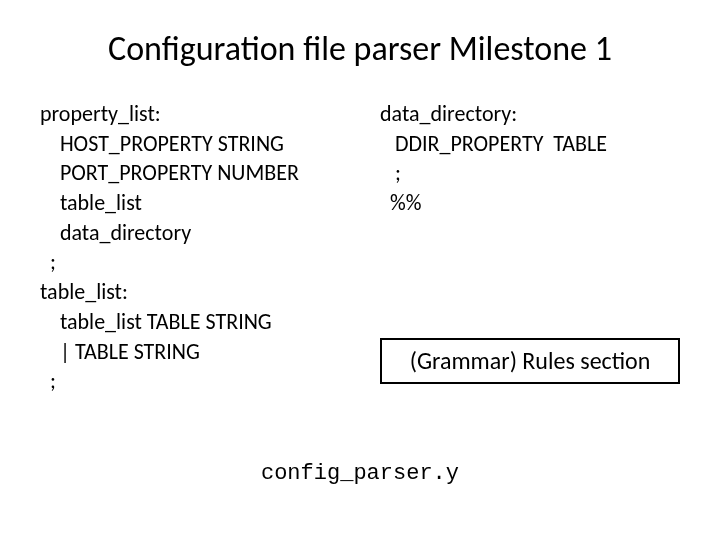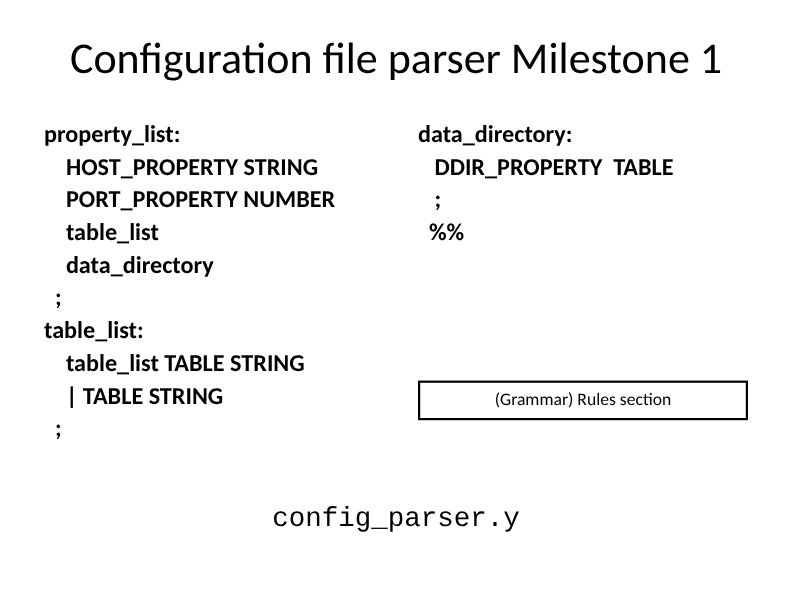--- a/index.html
+++ b/index.html
@@ -13,56 +13,55 @@
   }
   .slide {
     box-sizing: border-box;
     width: 720px;
     height: 540px;
     padding: 20px 40px 20px 40px;
     position: relative;
   }
   .title {
     text-align: center;
-    font-size: 40px;
+    font-size: 34px;
     font-weight: 400;
     margin: 8px 0 30px 0;
     letter-spacing: 0px;
   }
   .columns {
     display: flex;
     flex-direction: row;
     gap: 40px;
   }
   .col {
     flex: 1;
     font-size: 22px;
     line-height: 1.35;
   }
   .grammar-block {
     white-space: pre;
     font-family: Calibri, "Segoe UI", Arial, sans-serif;
-    font-weight: bold;
   }
   .caption-box {
     border: 2px solid #000;
     text-align: center;
-    font-size: 16px;
+    font-size: 24px;
     padding: 6px 8px;
     margin-top: 120px;
     line-height: 1.25;
   }
   .filename {
     position: absolute;
     bottom: 54px;
     left: 0;
     right: 0;
     text-align: center;
     font-family: "Courier New", Courier, monospace;
-    font-size: 25px;
+    font-size: 22px;
   }
 </style>
 </head>
 <body>
 
 <div class="slide">
 
   <h1 class="title">Configuration file parser Milestone 1</h1>
 
   <div class="columns">

